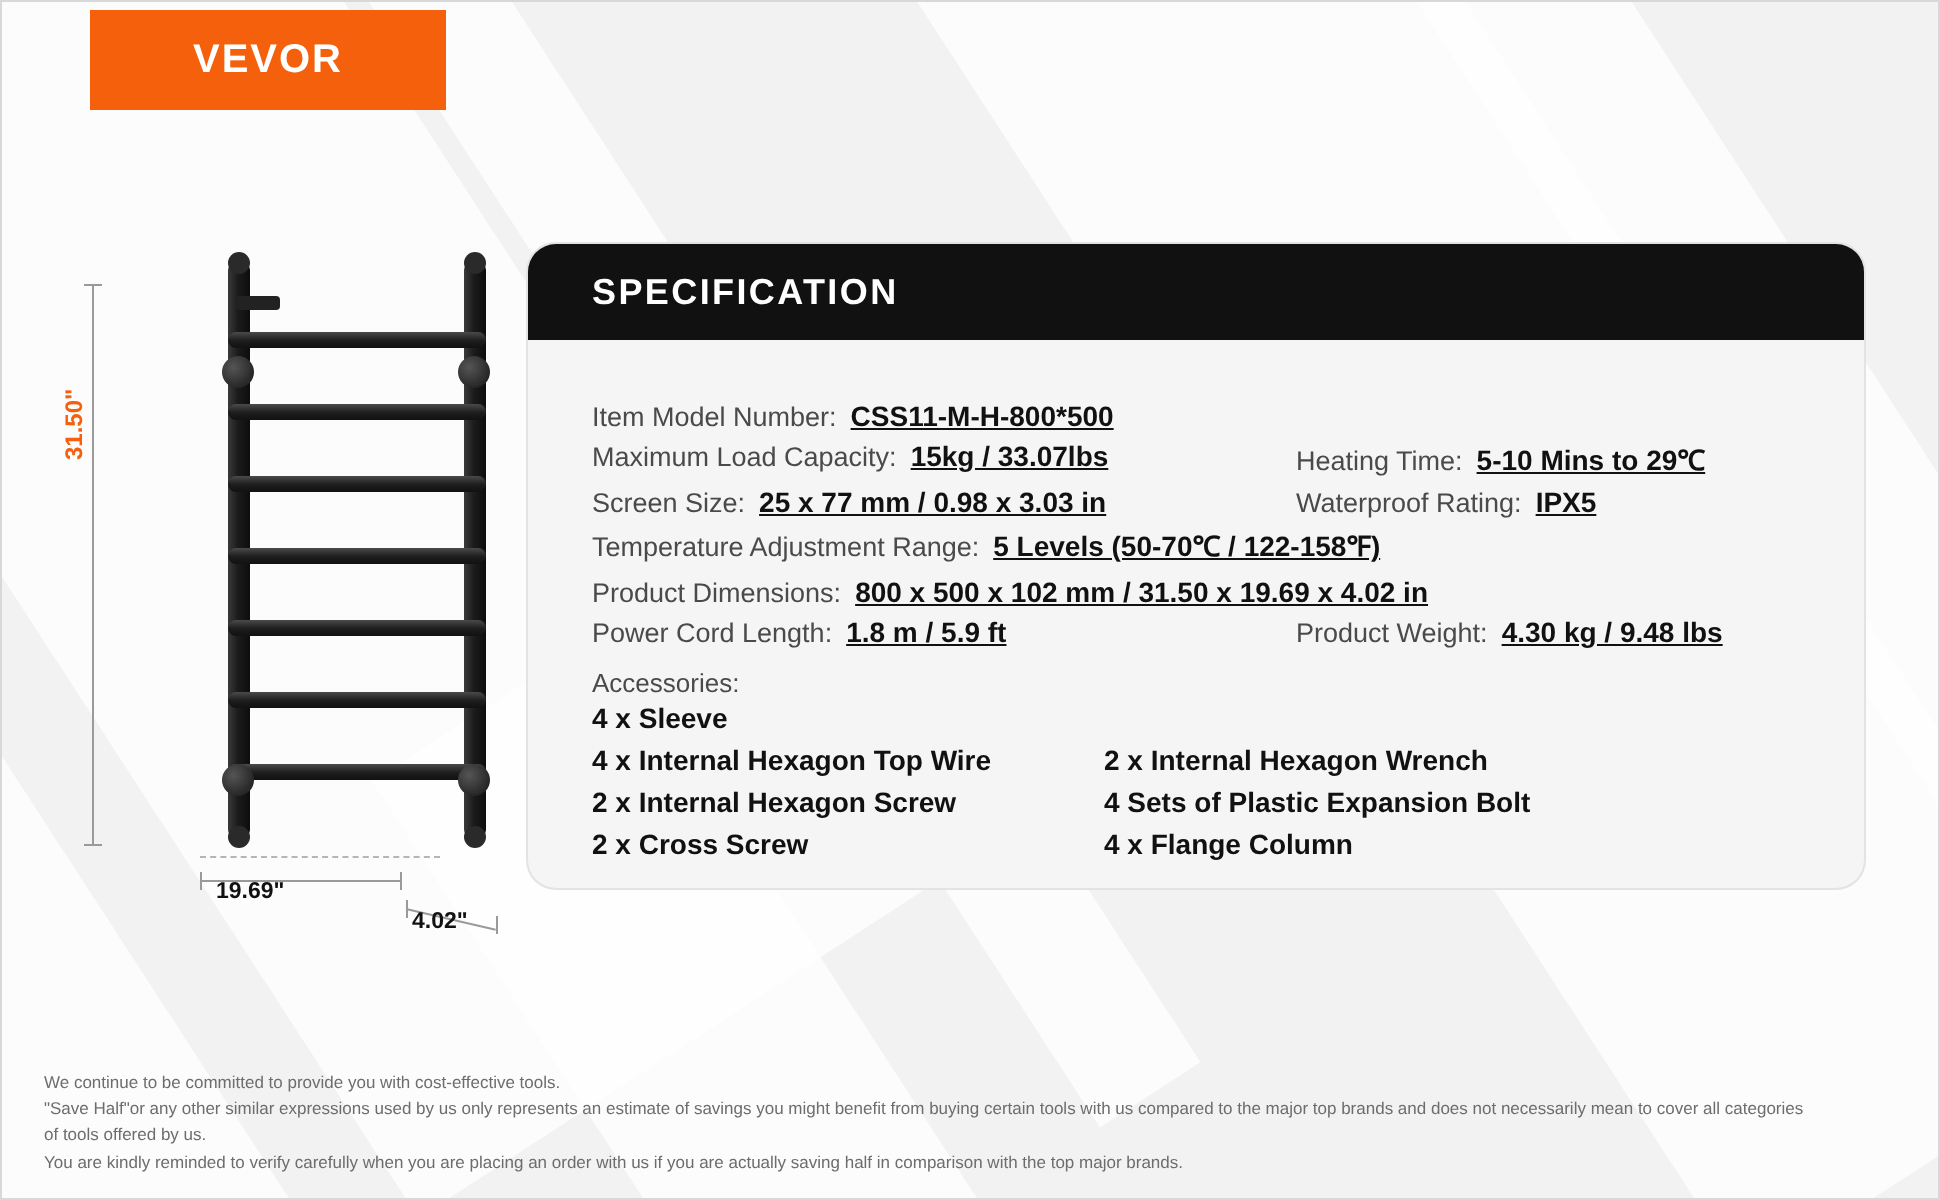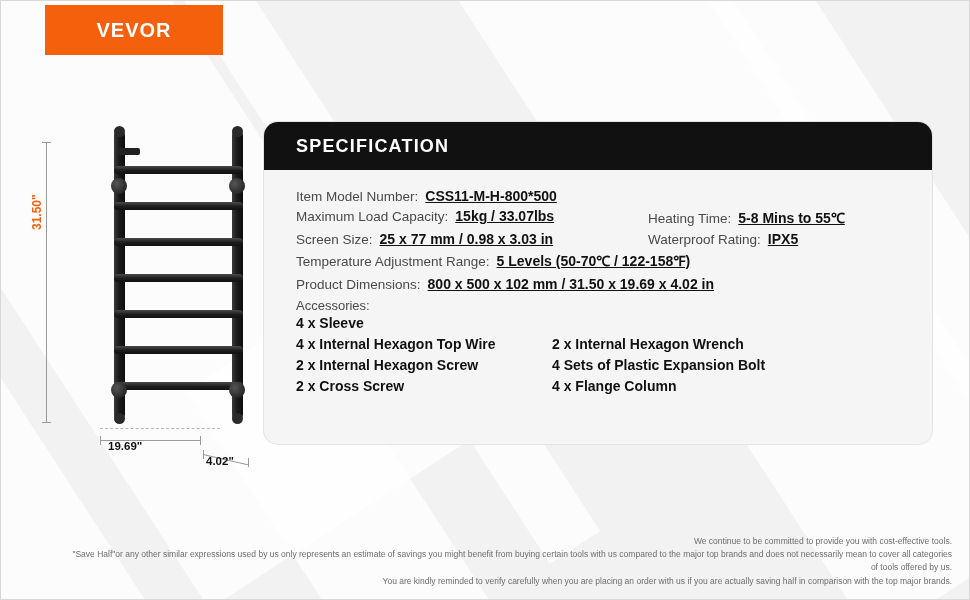--- a/index.html
+++ b/index.html
@@ -40,21 +40,21 @@
     position:absolute;left:0;top:0;width:100%;height:48px;
     background:#111111;border-radius:14px 14px 0 0;
     display:flex;align-items:center;
   }
   .spec-header-title{
     color:#ffffff;font-size:18px;font-weight:bold;letter-spacing:1.2px;
     margin-left:32px;
   }
   .spec-body{
     position:absolute;left:0;top:48px;right:0;bottom:0;
-    padding:18px 22px 10px 32px;box-sizing:border-box;
+    padding:30px 22px 10px 32px;box-sizing:border-box;
     color:#3b3b3b;font-size:13.5px;
   }
   .row{display:flex;align-items:baseline;margin-bottom:4px;}
   .lbl{color:#4a4a4a;font-size:13.5px;}
   .val{color:#111111;font-weight:bold;font-size:14px;margin-left:7px;text-decoration:underline;}
   .col-left{width:352px;flex:none;}
   .col-right{flex:1;}
   .two-col{display:flex;}
   .acc-title{color:#4a4a4a;font-size:13px;margin-top:6px;margin-bottom:2px;}
   .acc-grid{display:flex;}
@@ -79,21 +79,21 @@
          transform:rotate(-90deg);transform-origin:left top;white-space:nowrap;}
   .dim-h1{position:absolute;left:108px;top:440px;color:#111;font-size:11.5px;font-weight:bold;}
   .dim-h2{position:absolute;left:206px;top:455px;color:#111;font-size:11.5px;font-weight:bold;}
   .dline{position:absolute;background:#9a9a9a;}
   .dline.v{width:1px;}
   .dline.h{height:1px;}
   .dash{position:absolute;border-top:1px dashed #b5b5b5;}
 
   
   .footer{position:absolute;left:22px;bottom:12px;width:930px;color:#6d6d6d;font-size:8.5px;line-height:1.45;}
-  .footer p{margin:0 0 1px 0;text-align:right;}
+  .footer p{margin:0 0 1px 0;}
 </style>
 </head>
 <body>
 
 <div class="bg-streaks">
   <i class="s1"></i>
     <i class="s2"></i>
     <i class="s3"></i>
     <i class="s4"></i>
     <i class="s5"></i>
@@ -161,21 +161,21 @@
     <div class="two-col">
       <div class="col-left">
         <div class="row">
           <span class="lbl">Maximum Load Capacity:</span>
           <span class="val">15kg / 33.07lbs</span>
         </div>
       </div>
       <div class="col-right">
         <div class="row">
           <span class="lbl">Heating Time:</span>
-          <span class="val">5-8 Mins to 55℃</span>
+          <span class="val">5-10 Mins to 29℃</span>
         </div>
       </div>
     </div>
 
     <div class="two-col">
       <div class="col-left">
         <div class="row">
           <span class="lbl">Screen Size:</span>
           <span class="val">25 x 77 mm / 0.98 x 3.03 in</span>
         </div>
@@ -193,20 +193,34 @@
       <span class="val">5 Levels (50-70℃ / 122-158℉)</span>
     </div>
 
     <div class="spacer-sm"></div>
 
     <div class="row">
       <span class="lbl">Product Dimensions:</span>
       <span class="val">800 x 500 x 102 mm / 31.50 x 19.69 x 4.02 in</span>
     </div>
 
+    <div class="two-col">
+      <div class="col-left">
+        <div class="row">
+          <span class="lbl">Power Cord Length:</span>
+          <span class="val">1.8 m / 5.9 ft</span>
+        </div>
+      </div>
+      <div class="col-right">
+        <div class="row">
+          <span class="lbl">Product Weight:</span>
+          <span class="val">4.30 kg / 9.48 lbs</span>
+        </div>
+      </div>
+    </div>
 
     <div class="acc-title">Accessories:</div>
     <div class="acc-item">4 x Sleeve</div>
     <div class="acc-grid">
       <div class="acc-col">
         <div class="acc-item">4 x Internal Hexagon Top Wire</div>
         <div class="acc-item">2 x Internal Hexagon Screw</div>
         <div class="acc-item">2 x Cross Screw</div>
       </div>
       <div class="acc-col second">

